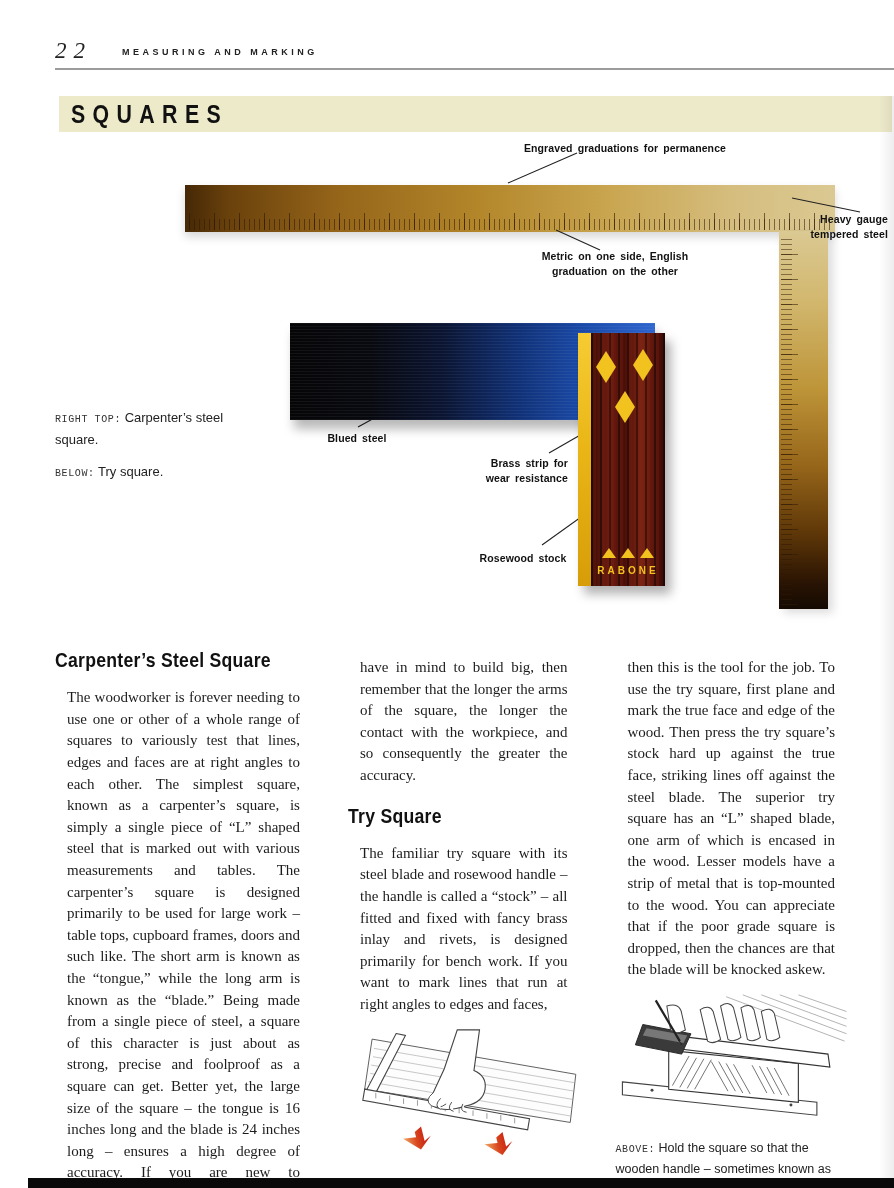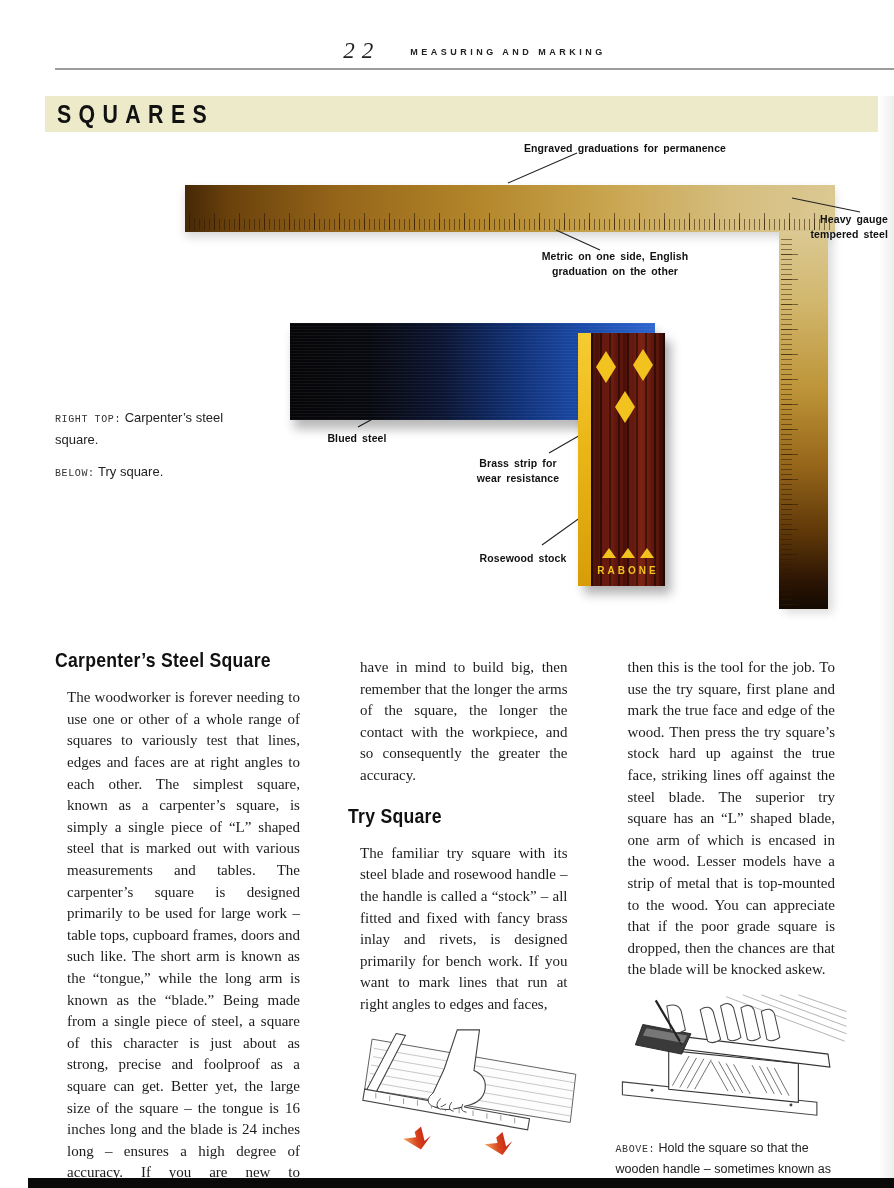--- a/index.html
+++ b/index.html
@@ -5,34 +5,33 @@
   * { margin:0; padding:0; box-sizing:border-box; }
   html,body { background:#ffffff; }
   #page {
     position:relative; width:894px; height:1188px; background:#fff;
     overflow:hidden; font-family:"Liberation Serif", serif; color:#1c1c1c;
   }
   
   #header {
     position:absolute; left:55px; right:0; top:38px; height:32px;
     border-bottom:2px solid #9c9c9c;
-    text-align:center;
   }
   .pagenum {
     font-family:"Liberation Serif", serif; font-style:italic;
     font-size:23px; letter-spacing:7px; color:#222;
   }
   .chapter {
     font-family:"Liberation Sans", sans-serif; font-weight:bold;
     font-size:9px; letter-spacing:3.5px; color:#222; margin-left:30px;
     position:relative; top:-3px;
   }
   
   #band {
-    position:absolute; left:45px; top:96px; width:833px; height:36px;
+    position:absolute; left:59px; top:96px; width:833px; height:36px;
     background:#eceac9; display:flex; align-items:center; padding-left:12px;
   }
   #band .title {
     font-family:"Liberation Sans", sans-serif; font-weight:bold;
     font-size:26px; letter-spacing:9px; color:#111;
     transform:scaleX(0.82); transform-origin:left center; white-space:nowrap;
   }
   
   #figure { position:absolute; left:0; top:131px; width:894px; height:508px; }
   .callout {
@@ -201,21 +200,21 @@
         <line x1="358" y1="296" x2="398" y2="274"></line>
         <line x1="549" y1="322" x2="589" y2="299"></line>
         <line x1="542" y1="414" x2="602" y2="371"></line>
       </g>
     </svg>
 
     <div class="callout" style="left:520px; top:10px; width:210px; text-align:center;">Engraved graduations for permanence</div>
     <div class="callout" style="left:525px; top:118px; width:180px; text-align:center;">Metric on one side, English graduation on the other</div>
     <div class="callout" style="left:796px; top:81px; width:92px; text-align:right;">Heavy gauge tempered steel</div>
     <div class="callout" style="left:322px; top:300px; width:70px;">Blued steel</div>
-    <div class="callout" style="left:468px; top:325px; width:100px; text-align:center;">Brass strip for wear resistance</div>
+    <div class="callout" style="left:468px; top:325px; width:100px; text-align:right;">Brass strip for wear resistance</div>
     <div class="callout" style="left:478px; top:420px; width:90px;">Rosewood stock</div>
 
     <div class="fig-caption" style="top:276px;">
       <span class="cap-prefix">RIGHT TOP:</span>
       <span>Carpenter’s steel square.</span>
     </div>
     <div class="fig-caption" style="top:330px;">
       <span class="cap-prefix">BELOW:</span>
       <span>Try square.</span>
     </div>

